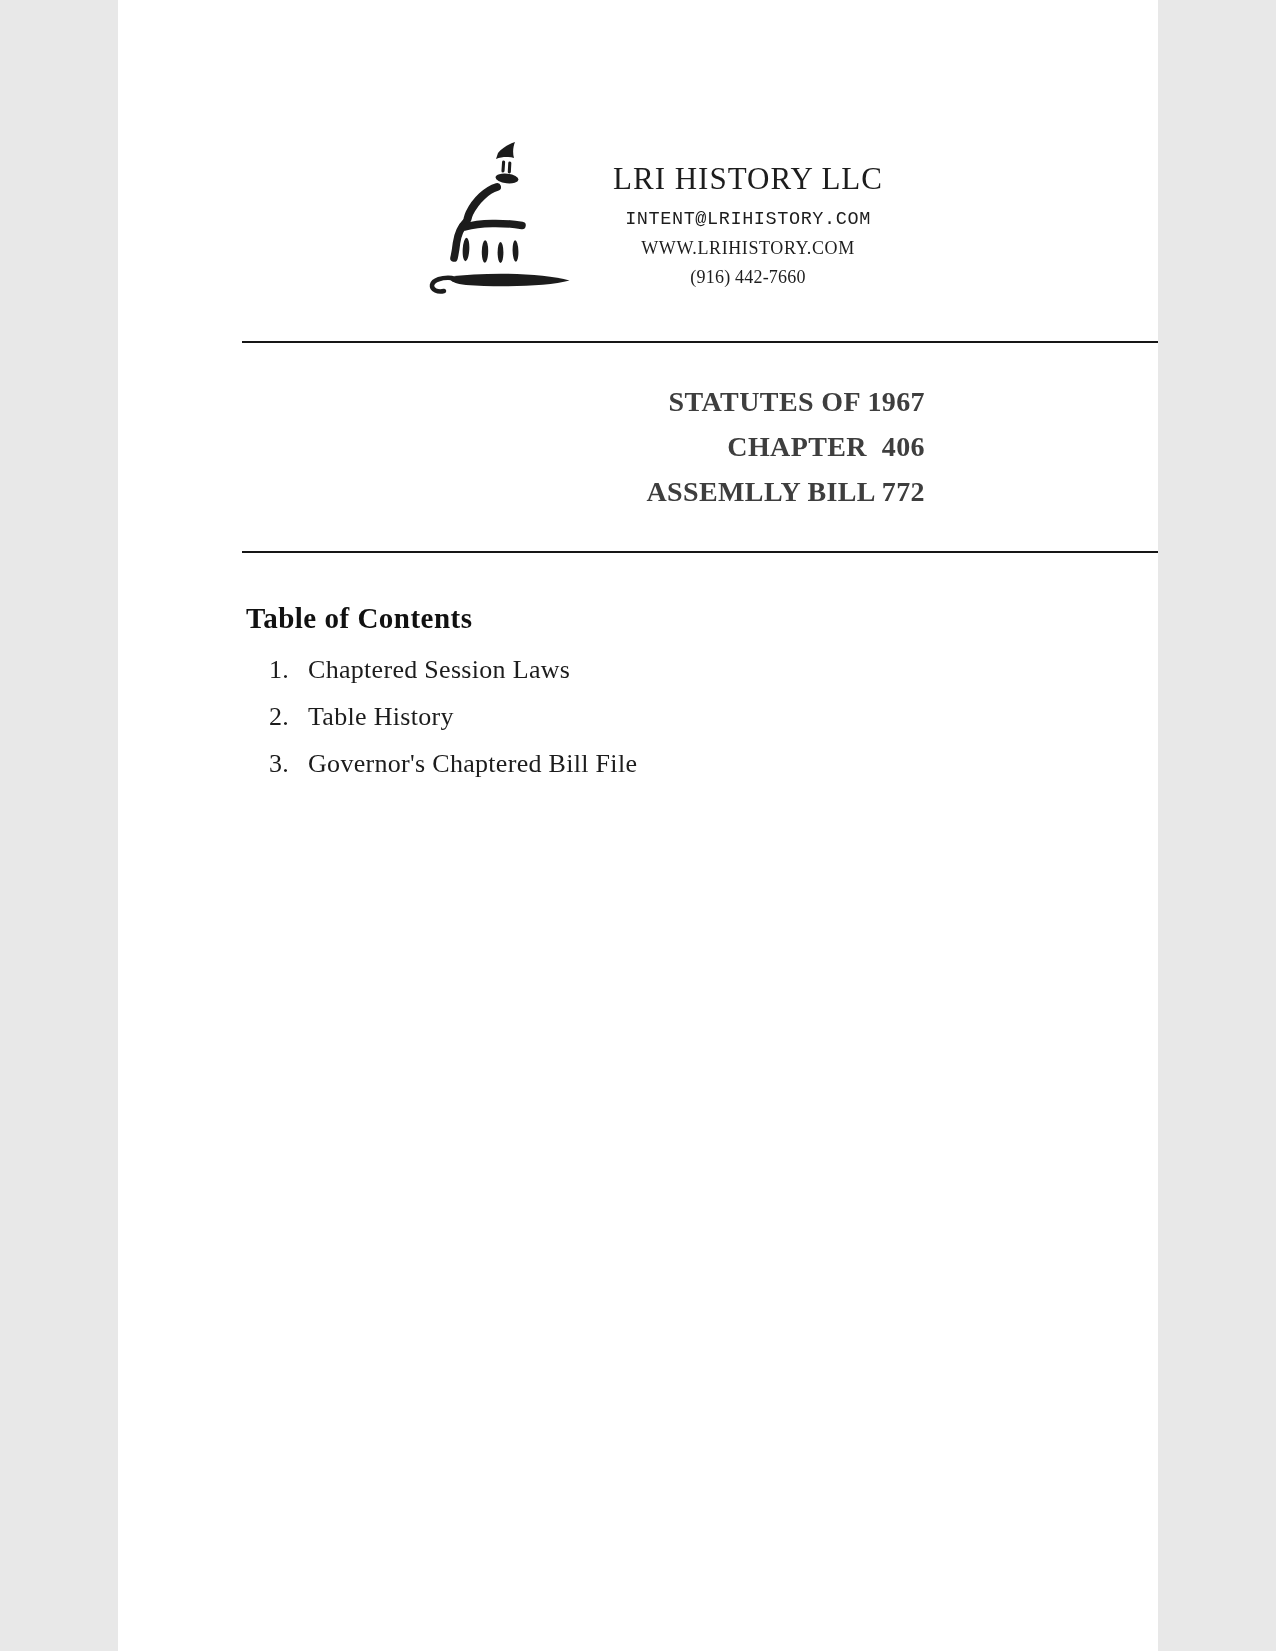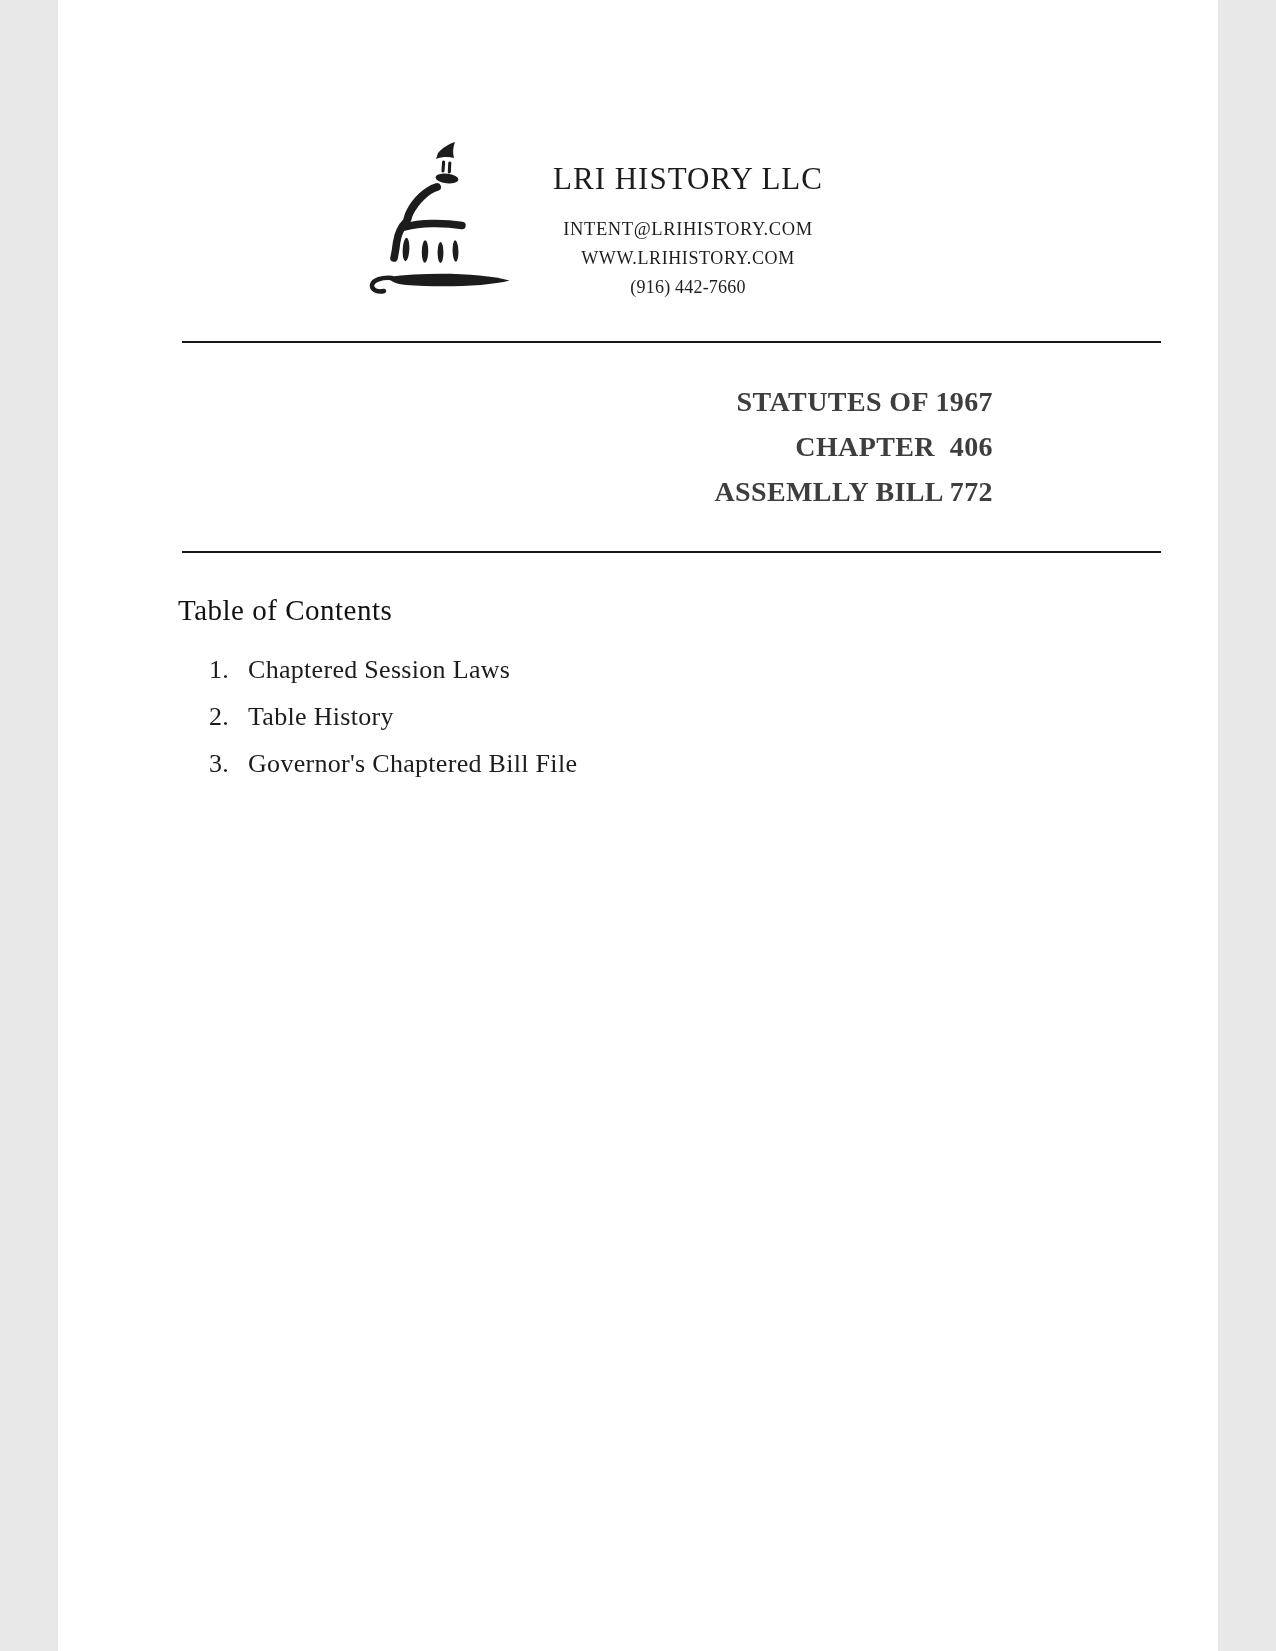--- a/index.html
+++ b/index.html
@@ -1,18 +1,18 @@
 <!DOCTYPE html>
 <html><head>
 <meta charset="utf-8">
 <style>
   html, body { margin: 0; padding: 0; background: #e8e8e8; }
   .page {
     position: relative;
-    width: 1160px;
+    width: 1040px;
     height: 1651px;
     margin: 0 auto;
     background: #ffffff;
     font-family: "Liberation Serif", serif;
     color: #1c1c1c;
     overflow: hidden;
   }
 
   
   .logo {
@@ -37,59 +37,59 @@
     line-height: 40px;
     letter-spacing: 1px;
     font-weight: normal;
     margin: 0;
   }
   .contact-line {
     font-size: 18.5px;
     line-height: 29px;
     letter-spacing: 0.6px;
   }
-  .contact-line.first { margin-top: 16px; }
+  .contact-line.first { margin-top: 6px; font-family: Liberation Mono, monospace; }
   .contact-line.website { font-size: 18px; }
   .contact-line.phone { font-size: 18px; letter-spacing: 0.2px; }
 
   
   .rule {
     position: absolute;
     left: 124px;
     width: 979px;
     height: 2px;
     background: #161616;
   }
   .rule.top { top: 341px; }
   .rule.bottom { top: 551px; }
 
   
   .title-block {
     position: absolute;
     top: 379px;
-    right: 225px;
+    right: 233px;
     text-align: right;
     font-weight: bold;
     font-size: 28px;
     line-height: 45px;
     color: #3e3e3e;
     letter-spacing: 0.4px;
   }
   .title-block .t-line { white-space: pre; }
 
   
   .toc-heading {
     position: absolute;
     left: 112px;
     top: 586px;
     font-size: 29px;
-    font-weight: normal;
+    font-weight: bold;
     letter-spacing: 0.5px;
     color: #111111;
-    margin: 8px;
+    margin: 16px;
   }
   .toc-list {
     position: absolute;
     left: 151px;
     top: 656px;
     color: #1c1c1c;
   }
   .toc-row {
     display: flex;
     font-size: 26px;

